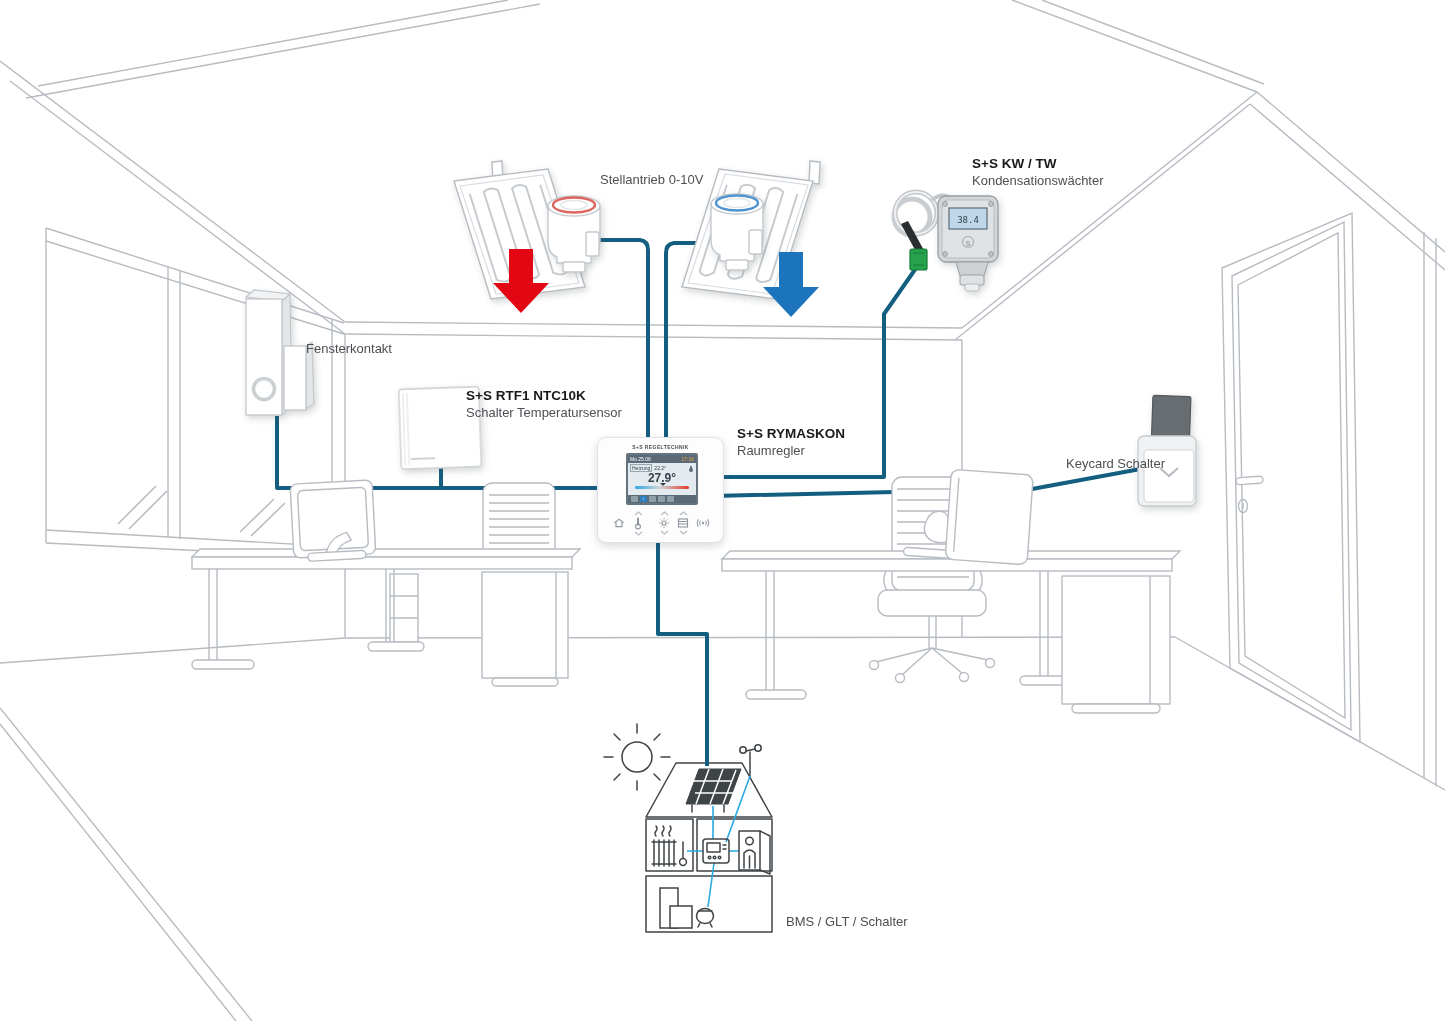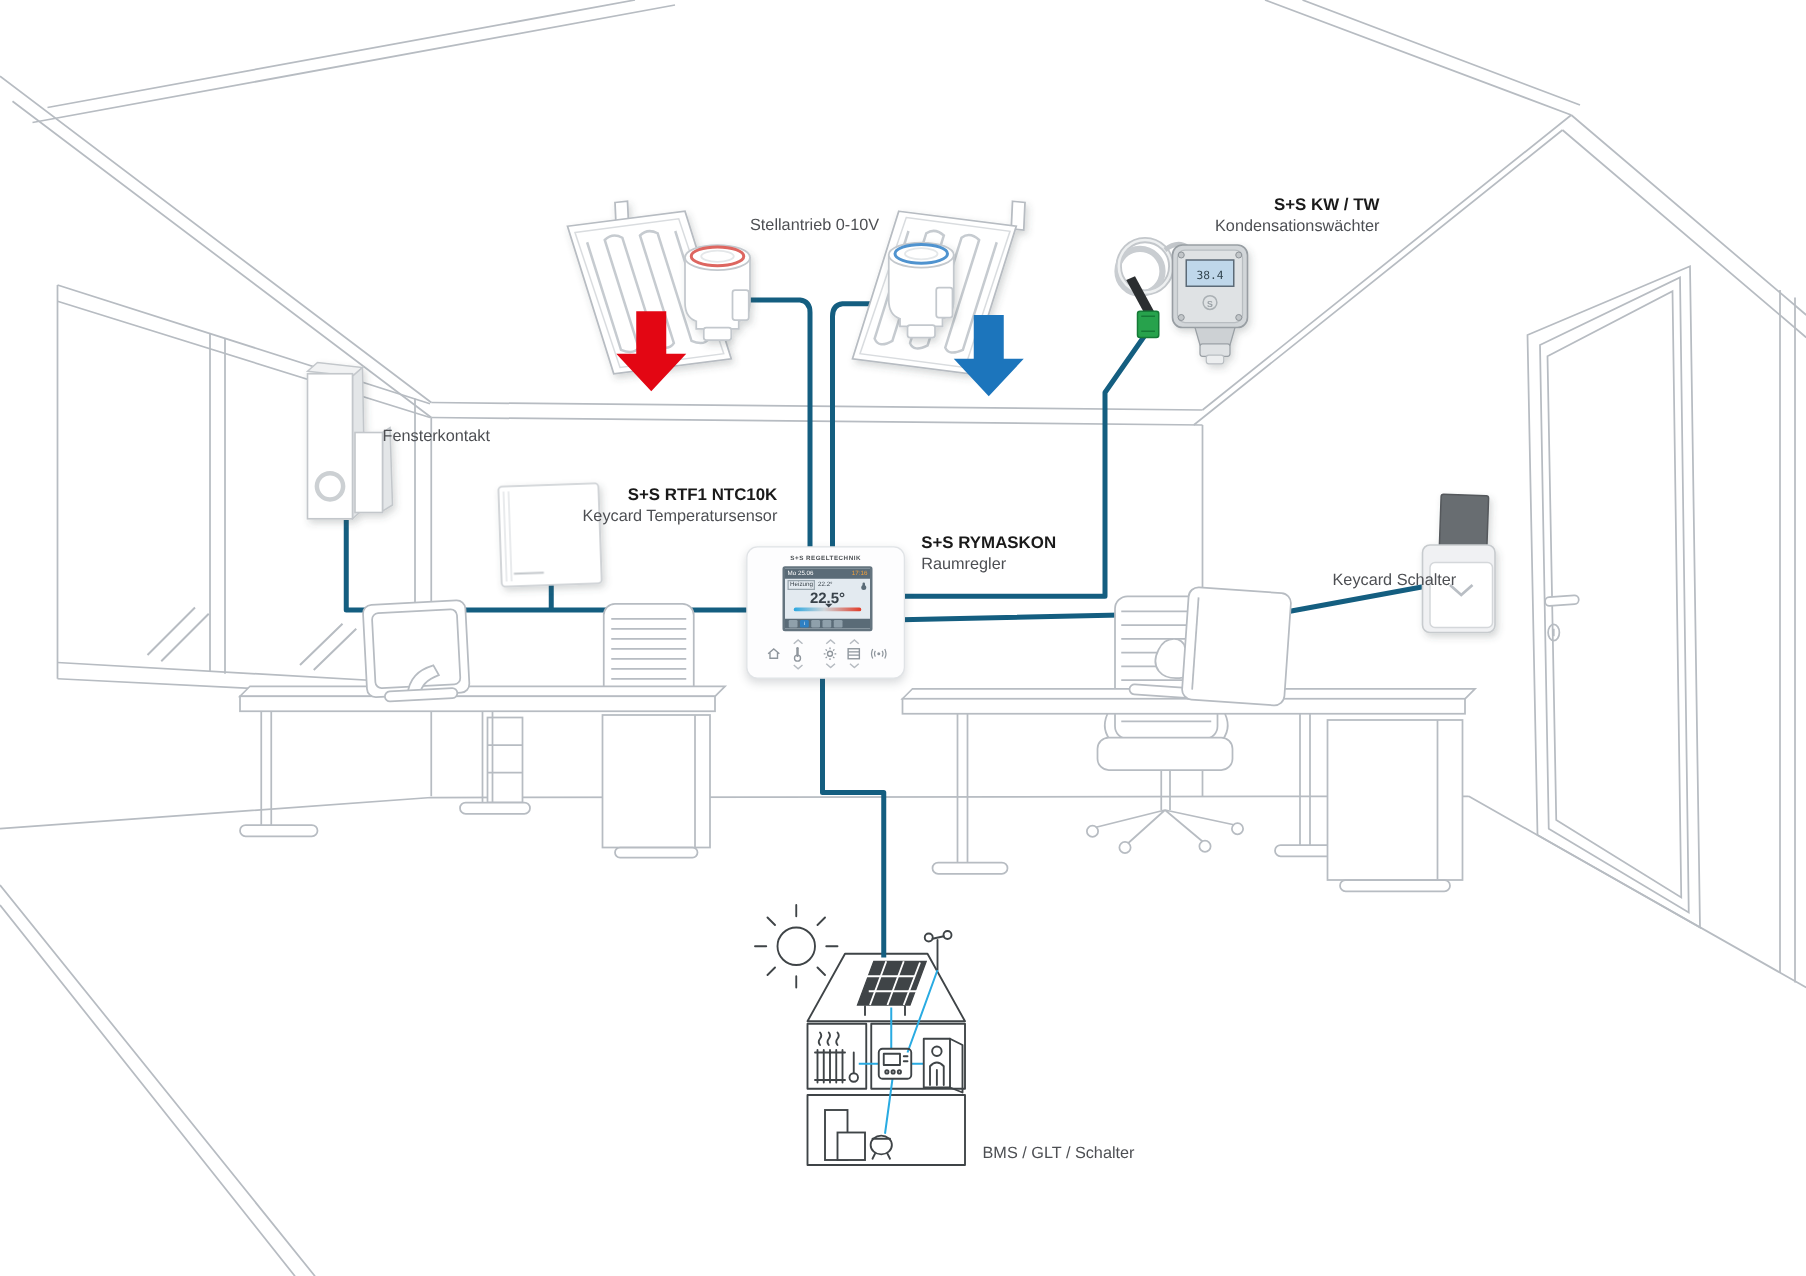--- a/index.html
+++ b/index.html
@@ -15,21 +15,21 @@
   .wire  {stroke:var(--wire,#145E80);fill:none;stroke-width:4;stroke-linejoin:round;}
   .house {stroke:var(--house-ink,#3F4447);fill:none;stroke-width:1.5;stroke-linejoin:round;stroke-linecap:round;}
   .housef{stroke:var(--house-ink,#3F4447);fill:#fff;stroke-width:1.5;}
   .housed{stroke:var(--house-ink,#3F4447);fill:var(--house-ink,#3F4447);stroke-width:1;}
   .cyan  {stroke:var(--cyan,#29ABE2);fill:none;stroke-width:1.6;}
   .arrow-red {fill:var(--arrow-red,#E30613);}
   .arrow-blue{fill:var(--arrow-blue,#1C75BC);}
 
   
   .label{position:absolute;font-size:13px;color:var(--label,#4D4F53);white-space:nowrap;line-height:17px;}
-  .label .hd{font-weight:bold;color:var(--heading,#1A1A1A);font-size:13.5px;text-align:right;}
+  .label .hd{font-weight:bold;color:var(--heading,#1A1A1A);font-size:13.5px;}
 
   
   #controller{position:absolute;left:597px;top:437px;width:125px;height:104px;background:#fdfdfe;
     border:1px solid #e0e3e6;border-radius:9px;box-shadow:0 3px 8px rgba(60,70,80,.20);}
   .ctl-brand{margin-top:6px;text-align:center;font-size:5px;font-weight:bold;letter-spacing:.4px;color:#4a4e52;}
   .ctl-screen{position:absolute;left:28px;top:15px;width:68px;height:48px;background:#e3eaf0;
     border:2px solid #64747f;border-radius:2px;display:flex;flex-direction:column;overflow:hidden;}
   .scr-top{height:8px;background:#5a6b77;color:#fff;font-size:5px;line-height:8px;display:flex;
     justify-content:space-between;padding:0 2px;}
   .scr-top .time{color:#F2A13C;}
@@ -318,21 +318,21 @@
 
 <div class="label" id="lbl-kwtw" style="left:972px;top:155px">
   <div class="hd">S+S KW / TW</div>
   <div>Kondensationswächter</div>
 </div>
 
 <div class="label" id="lbl-fenster" style="left:306px;top:340px">Fensterkontakt</div>
 
 <div class="label" id="lbl-rtf1" style="left:466px;top:387px">
   <div class="hd">S+S RTF1 NTC10K</div>
-  <div>Keycard Temperatursensor</div>
+  <div>Schalter Temperatursensor</div>
 </div>
 
 <div class="label" id="lbl-rymaskon" style="left:737px;top:425px">
   <div class="hd">S+S RYMASKON</div>
   <div>Raumregler</div>
 </div>
 
 <div class="label" id="lbl-keycard" style="left:1066px;top:455px">Keycard Schalter</div>
 
 <div class="label" id="lbl-bms" style="left:786px;top:913px">BMS / GLT / Schalter</div>
@@ -343,21 +343,21 @@
   <div class="ctl-screen">
     <div class="scr-top">
       <span>Mo 25.06</span>
       <span class="time">17:16</span>
     </div>
     <div class="scr-mid">
       <span class="scr-mode">Heizung</span>
       <span>22.2°</span>
       <span class="mini-therm"></span>
     </div>
-    <div class="scr-temp">22.5°</div>
+    <div class="scr-temp">27.9°</div>
     <div class="scr-slider"></div>
     <div class="scr-bot">
       <span></span>
       <span class="active">i</span>
       <span></span>
       <span></span>
       <span></span>
     </div>
   </div>
 

